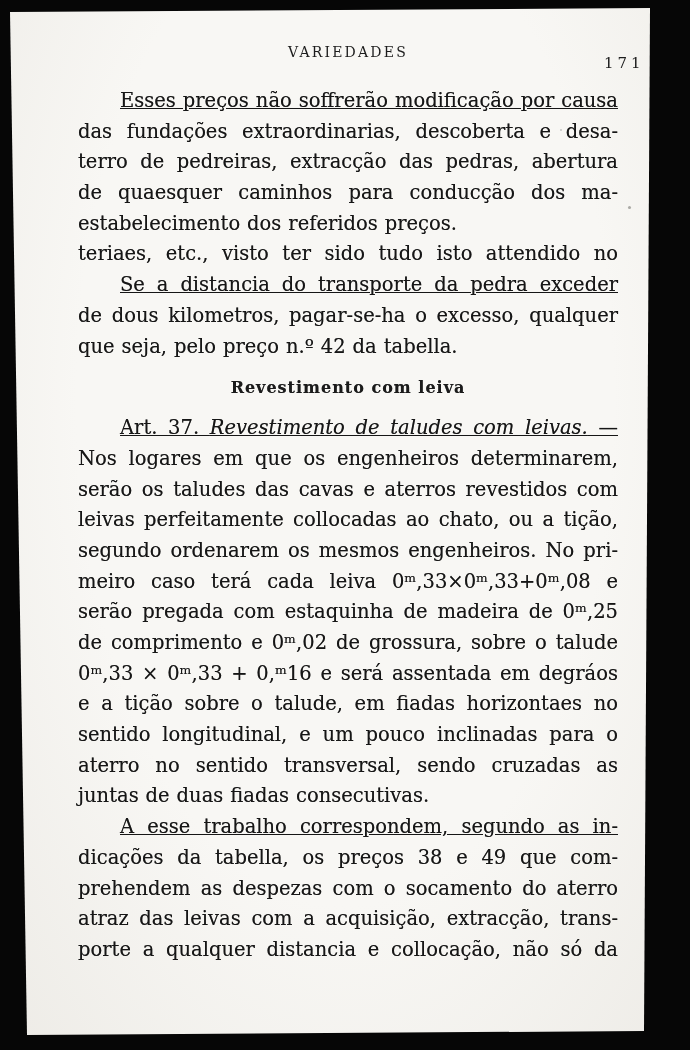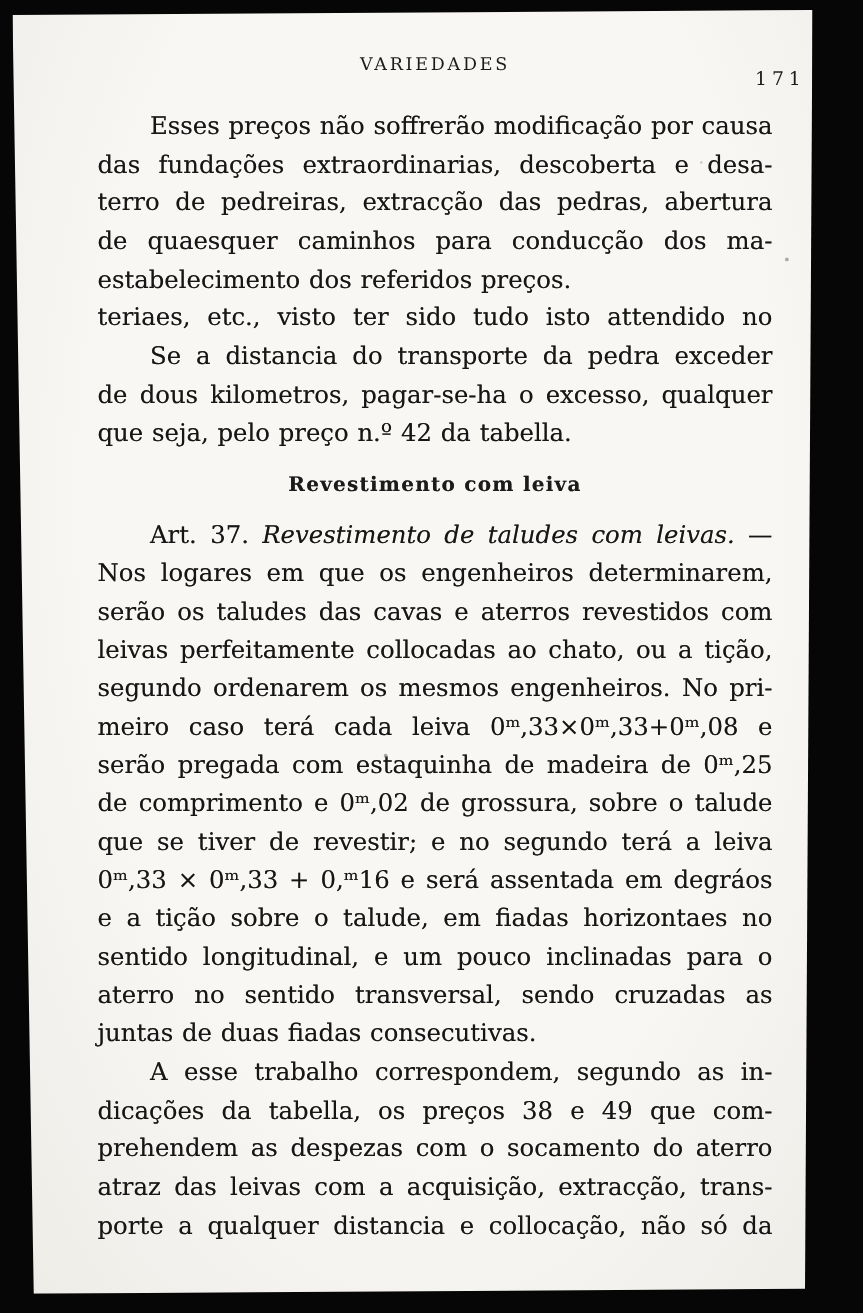--- a/index.html
+++ b/index.html
@@ -25,21 +25,21 @@
     position:absolute;left:78px;top:86px;width:540px;
     font-size:19.5px;color:#161616;
     text-shadow:0 0 .4px rgba(20,20,20,.55);
   }
   .ln{
     line-height:30.7px;height:30.7px;
     text-align:justify;text-align-last:justify;
     word-spacing:.04em;white-space:normal;overflow:visible;
   }
   .ln.last{text-align:left;text-align-last:left;}
-  .ln.ind{padding-left:42px;}
+  .ln.ind{padding-left:42px;text-decoration:underline;}
   .it{font-style:italic;margin-top:16px;}
   .section-heading{
     margin:13px 0 12px 0;line-height:26px;
     text-align:left;text-align-last:center;
     font-size:16px;font-weight:bold;letter-spacing:1px;color:#1b1b1b;
   }
   .speck{position:absolute;border-radius:50%;background:#6b6b66;}
   .speck.s1{left:628px;top:206px;width:3px;height:3px;opacity:.55;}
   .speck.s2{left:307px;top:603px;width:3px;height:3px;opacity:.6;}
   .speck.s3{left:560px;top:129px;width:2px;height:2px;opacity:.35;}
@@ -68,21 +68,20 @@
     <div class="section-heading">Revestimento com leiva</div>
 
     <div class="ln ind"><span>Art. 37. </span><span class="it">Revestimento de taludes com leivas.</span><span> —</span></div>
     <div class="ln">Nos logares em que os engenheiros determinarem,</div>
     <div class="ln">serão os taludes das cavas e aterros revestidos com</div>
     <div class="ln">leivas perfeitamente collocadas ao chato, ou a tição,</div>
     <div class="ln">segundo ordenarem os mesmos engenheiros. No pri-</div>
     <div class="ln">meiro caso terá cada leiva 0ᵐ,33×0ᵐ,33+0ᵐ,08 e</div>
     <div class="ln">serão pregada com estaquinha de madeira de 0ᵐ,25</div>
     <div class="ln">de comprimento e 0ᵐ,02 de grossura, sobre o talude</div>
-    <div class="ln">que se tiver de revestir; e no segundo terá a leiva</div>
     <div class="ln">0ᵐ,33 × 0ᵐ,33 + 0,ᵐ16 e será assentada em degráos</div>
     <div class="ln">e a tição sobre o talude, em fiadas horizontaes no</div>
     <div class="ln">sentido longitudinal, e um pouco inclinadas para o</div>
     <div class="ln">aterro no sentido transversal, sendo cruzadas as</div>
     <div class="ln last">juntas de duas fiadas consecutivas.</div>
 
     <div class="ln ind">A esse trabalho correspondem, segundo as in-</div>
     <div class="ln">dicações da tabella, os preços 38 e 49 que com-</div>
     <div class="ln">prehendem as despezas com o socamento do aterro</div>
     <div class="ln">atraz das leivas com a acquisição, extracção, trans-</div>

